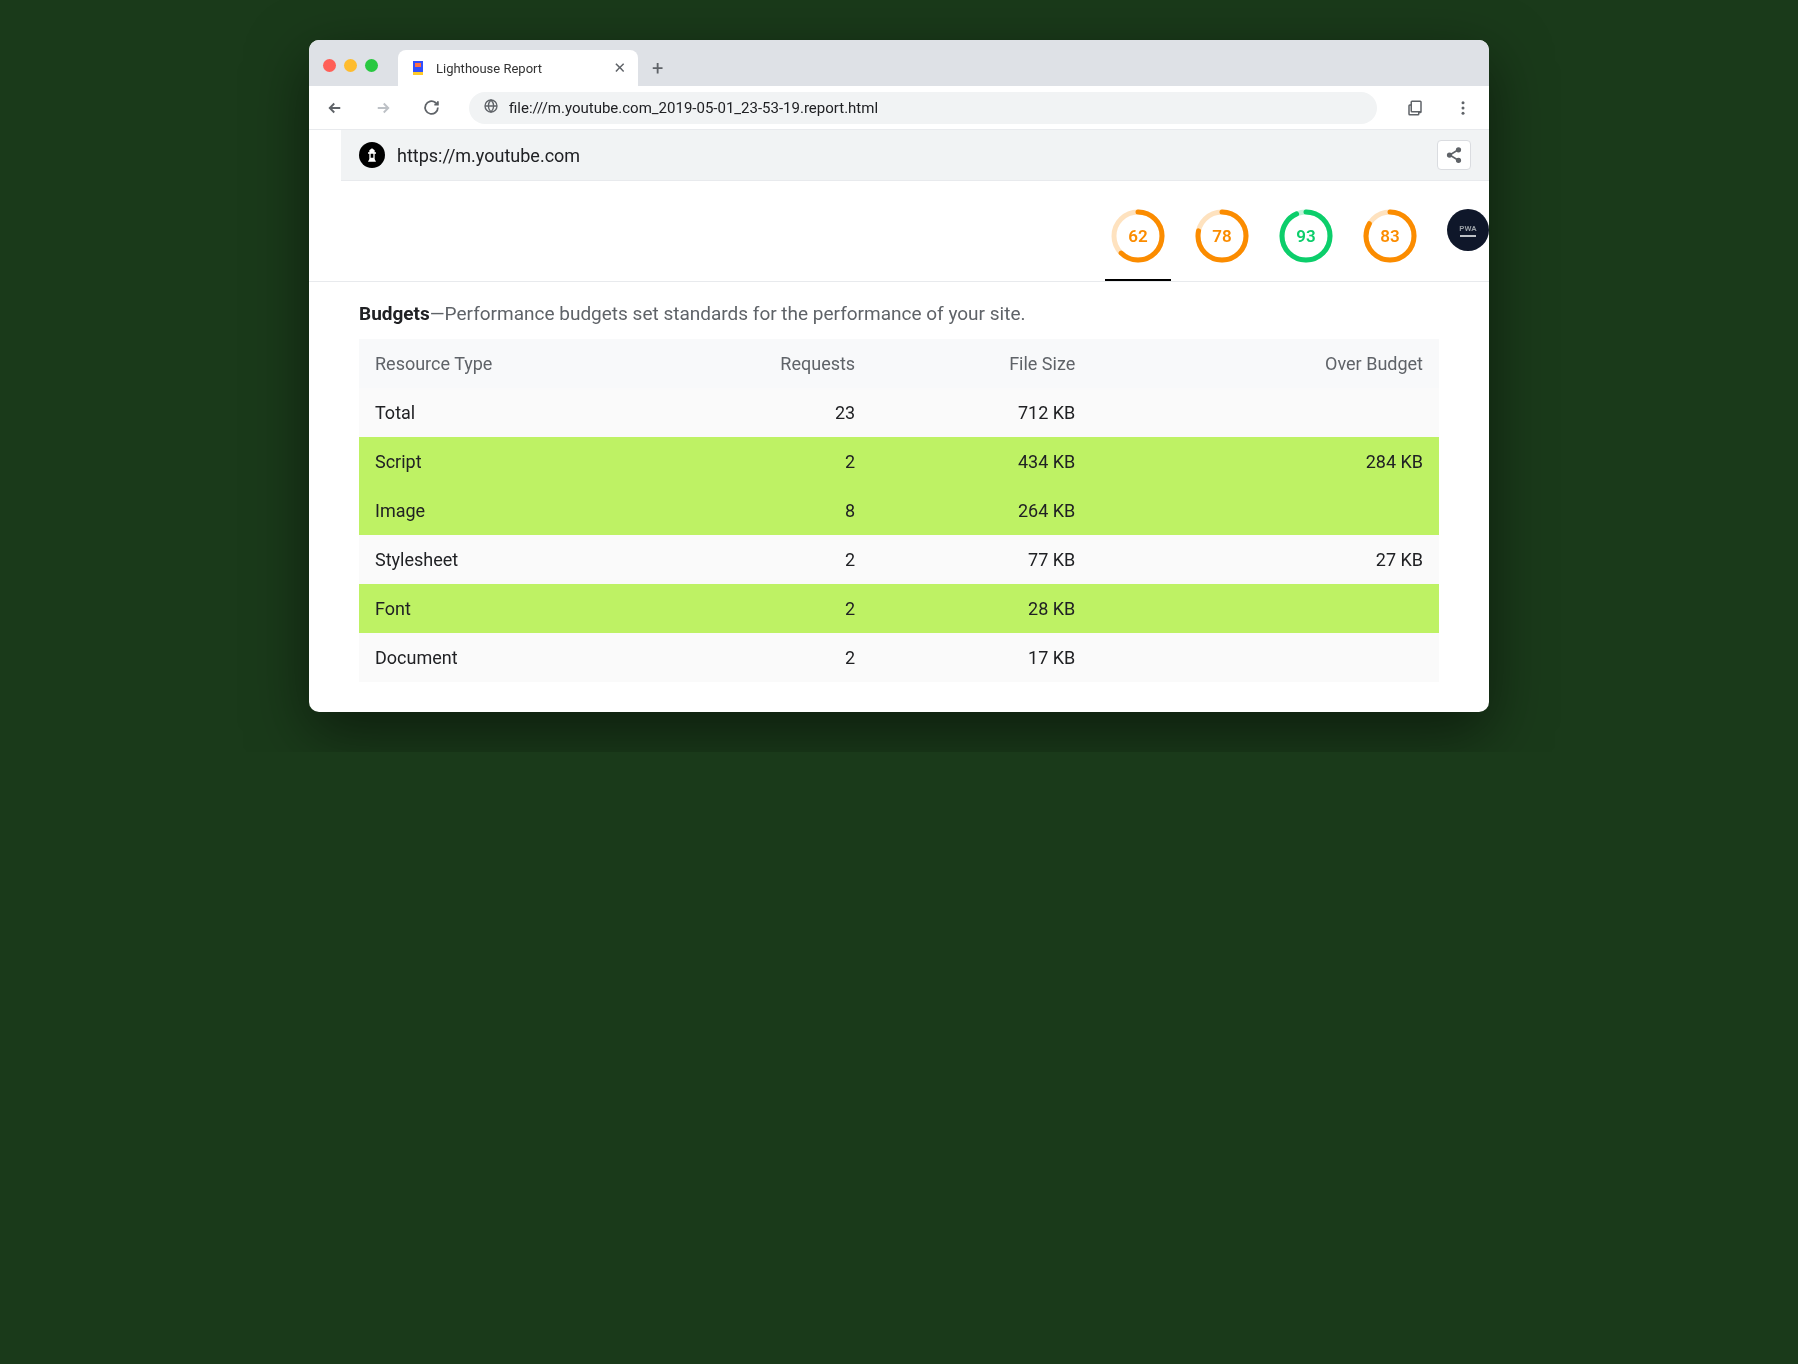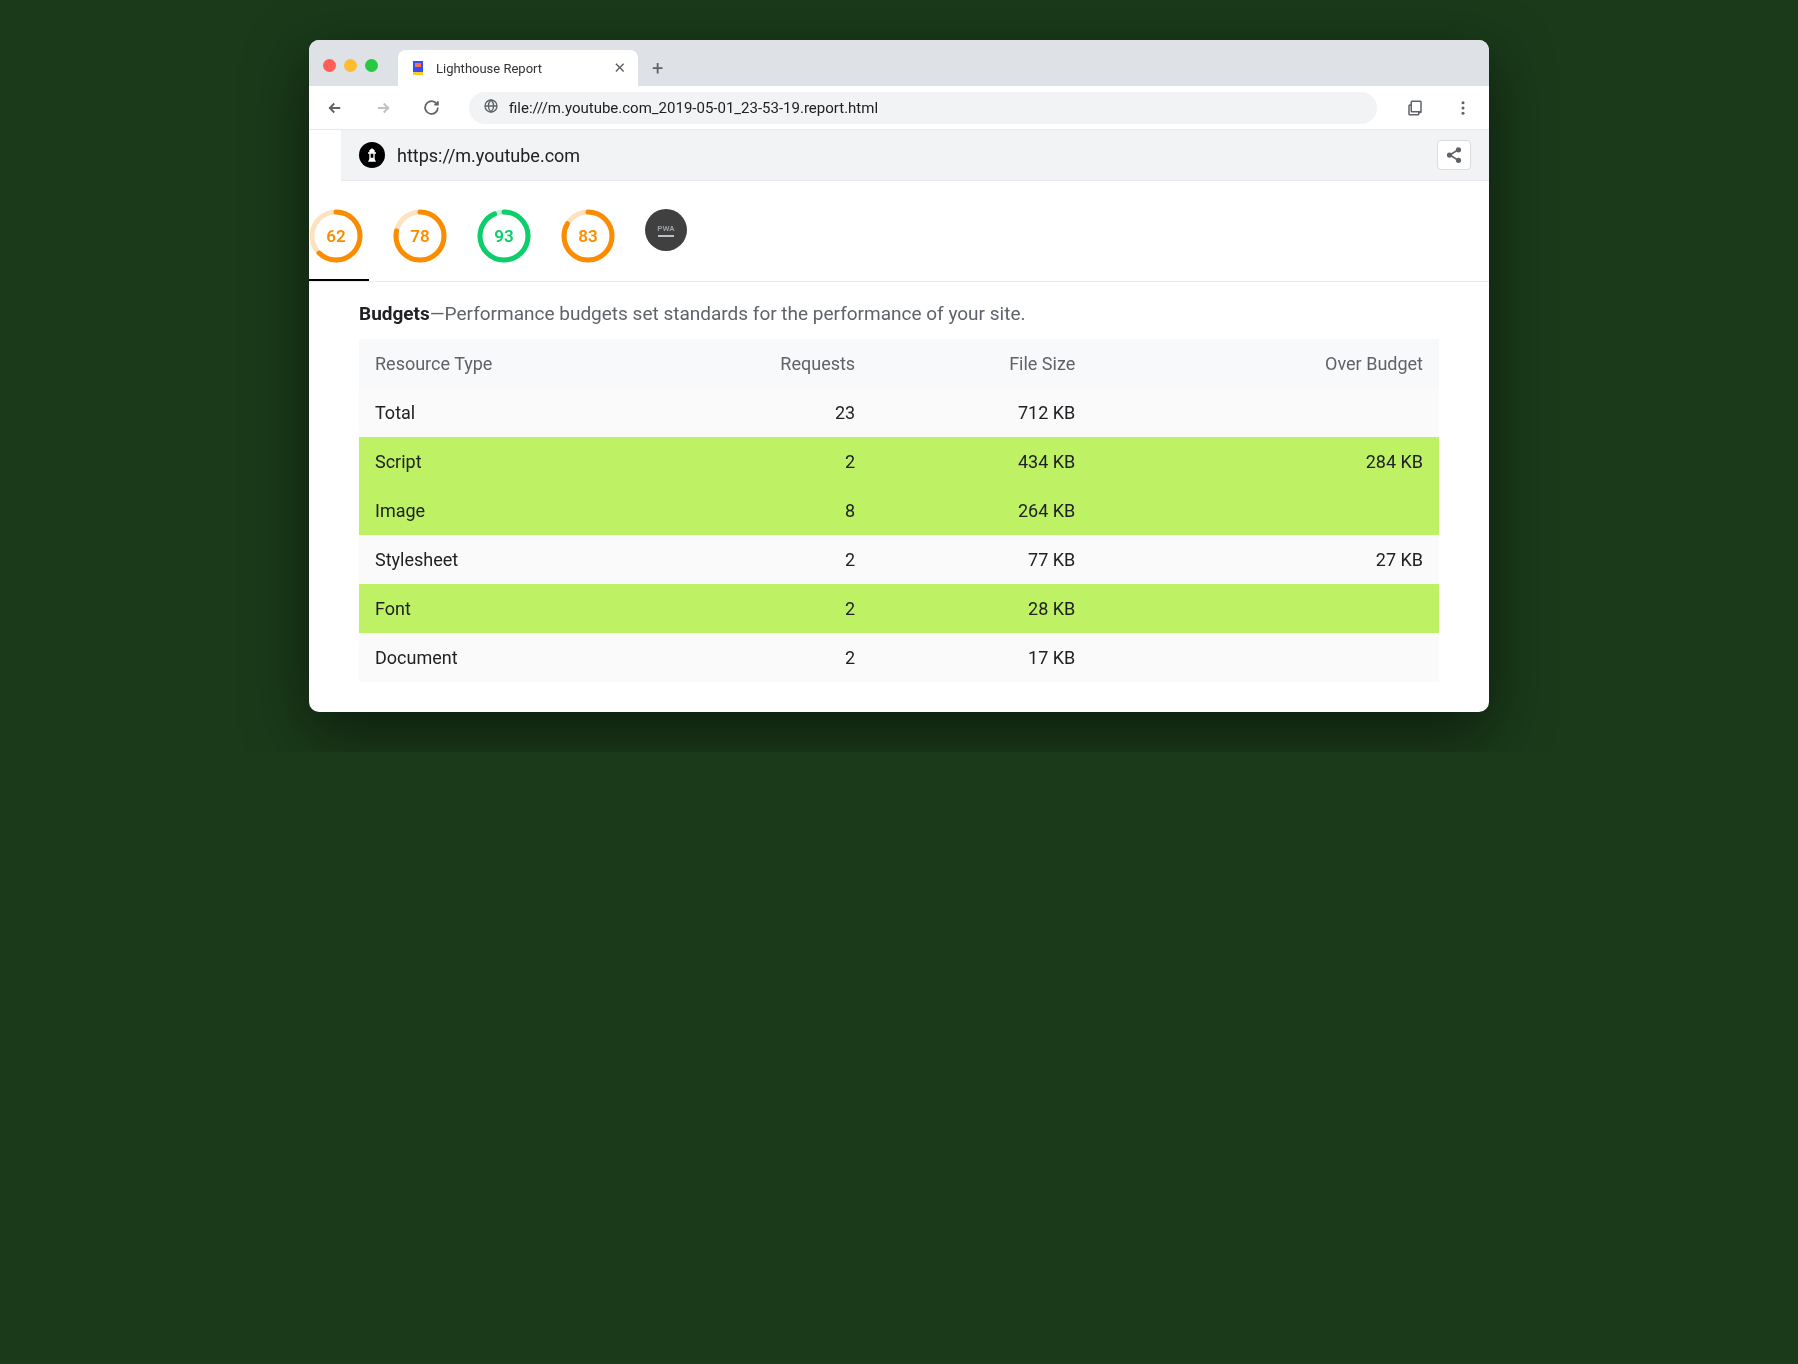--- a/index.html
+++ b/index.html
@@ -95,42 +95,42 @@
   }
   .report-url { font-size:18px; color:#202124; flex:1;}
   .share-box {
     border:1px solid #dadce0; background:#fff; width:34px;height:30px;
     display:flex;align-items:center;justify-content:center;border-radius:4px;cursor:pointer;
   }
 
   
   .gauges {
     display:flex;
-    justify-content:flex-start;
+    justify-content:flex-end;
     gap:30px;
     padding:28px 0 18px;
     border-bottom:1px solid #e8eaed;
     position:relative;
   }
   .gauge-wrap { display:flex;flex-direction:column;align-items:center;gap:4px;cursor:pointer;position:relative;}
   .gauge-wrap.active::after{
     content:""; position:absolute; bottom:-18px; left:-6px; right:-6px; height:2px; background:#000;
   }
   .gauge {
     width:54px;height:54px;position:relative;
   }
   .gauge svg { transform: rotate(-90deg); }
   .gauge-num {
     position:absolute; inset:0; display:flex;align-items:center;justify-content:center;
     font-size:17px; font-weight:600;
   }
   .orange { color:#fb8c00; }
   .green { color:#0cce6b; }
   .pwa-badge {
-    width:42px;height:42px;border-radius:50%;background:#404040;
+    width:42px;height:42px;border-radius:50%;background:#0f172a;
     display:flex;flex-direction:column;align-items:center;justify-content:center;
     font-size:8px;color:#9aa0a6;font-weight:600;
   }
   .pwa-badge .bar{width:16px;height:2px;background:#bdc1c6;margin-top:2px;}
 
   
   .section { padding: 20px 50px 30px; }
   .section-desc { font-size:19px; color:#5f6368; margin-bottom:14px;}
   .section-desc b { color:#202124; font-weight:700;}
   table.budget {

